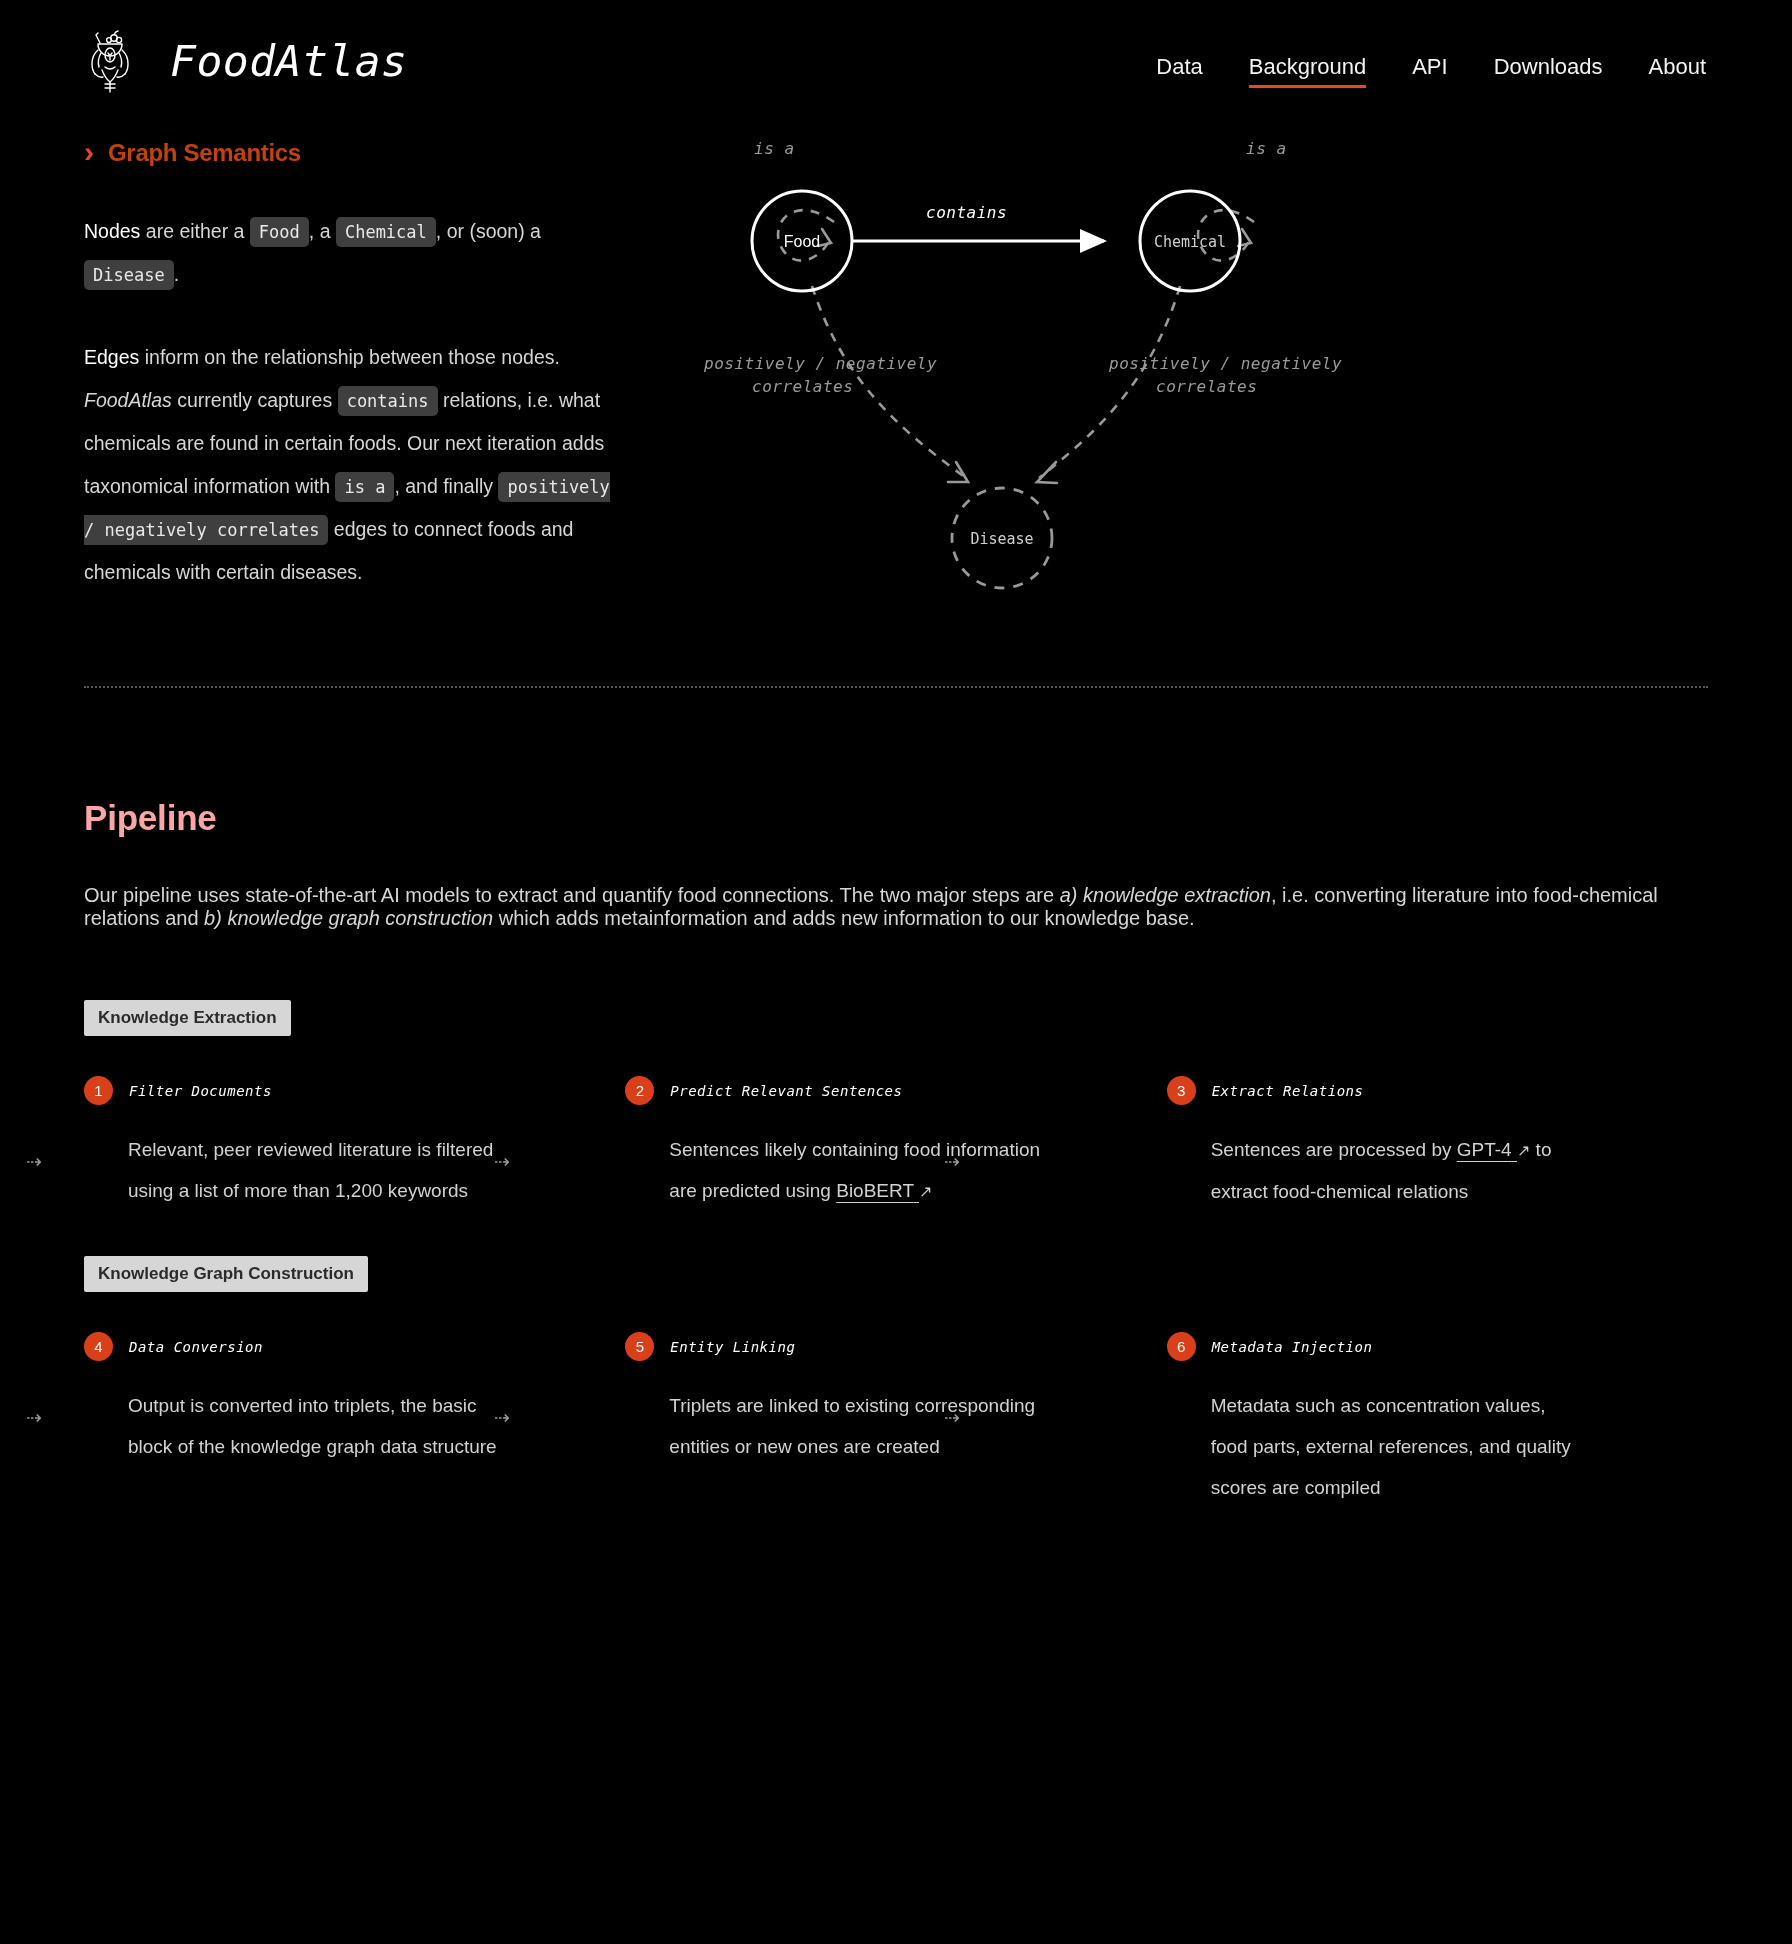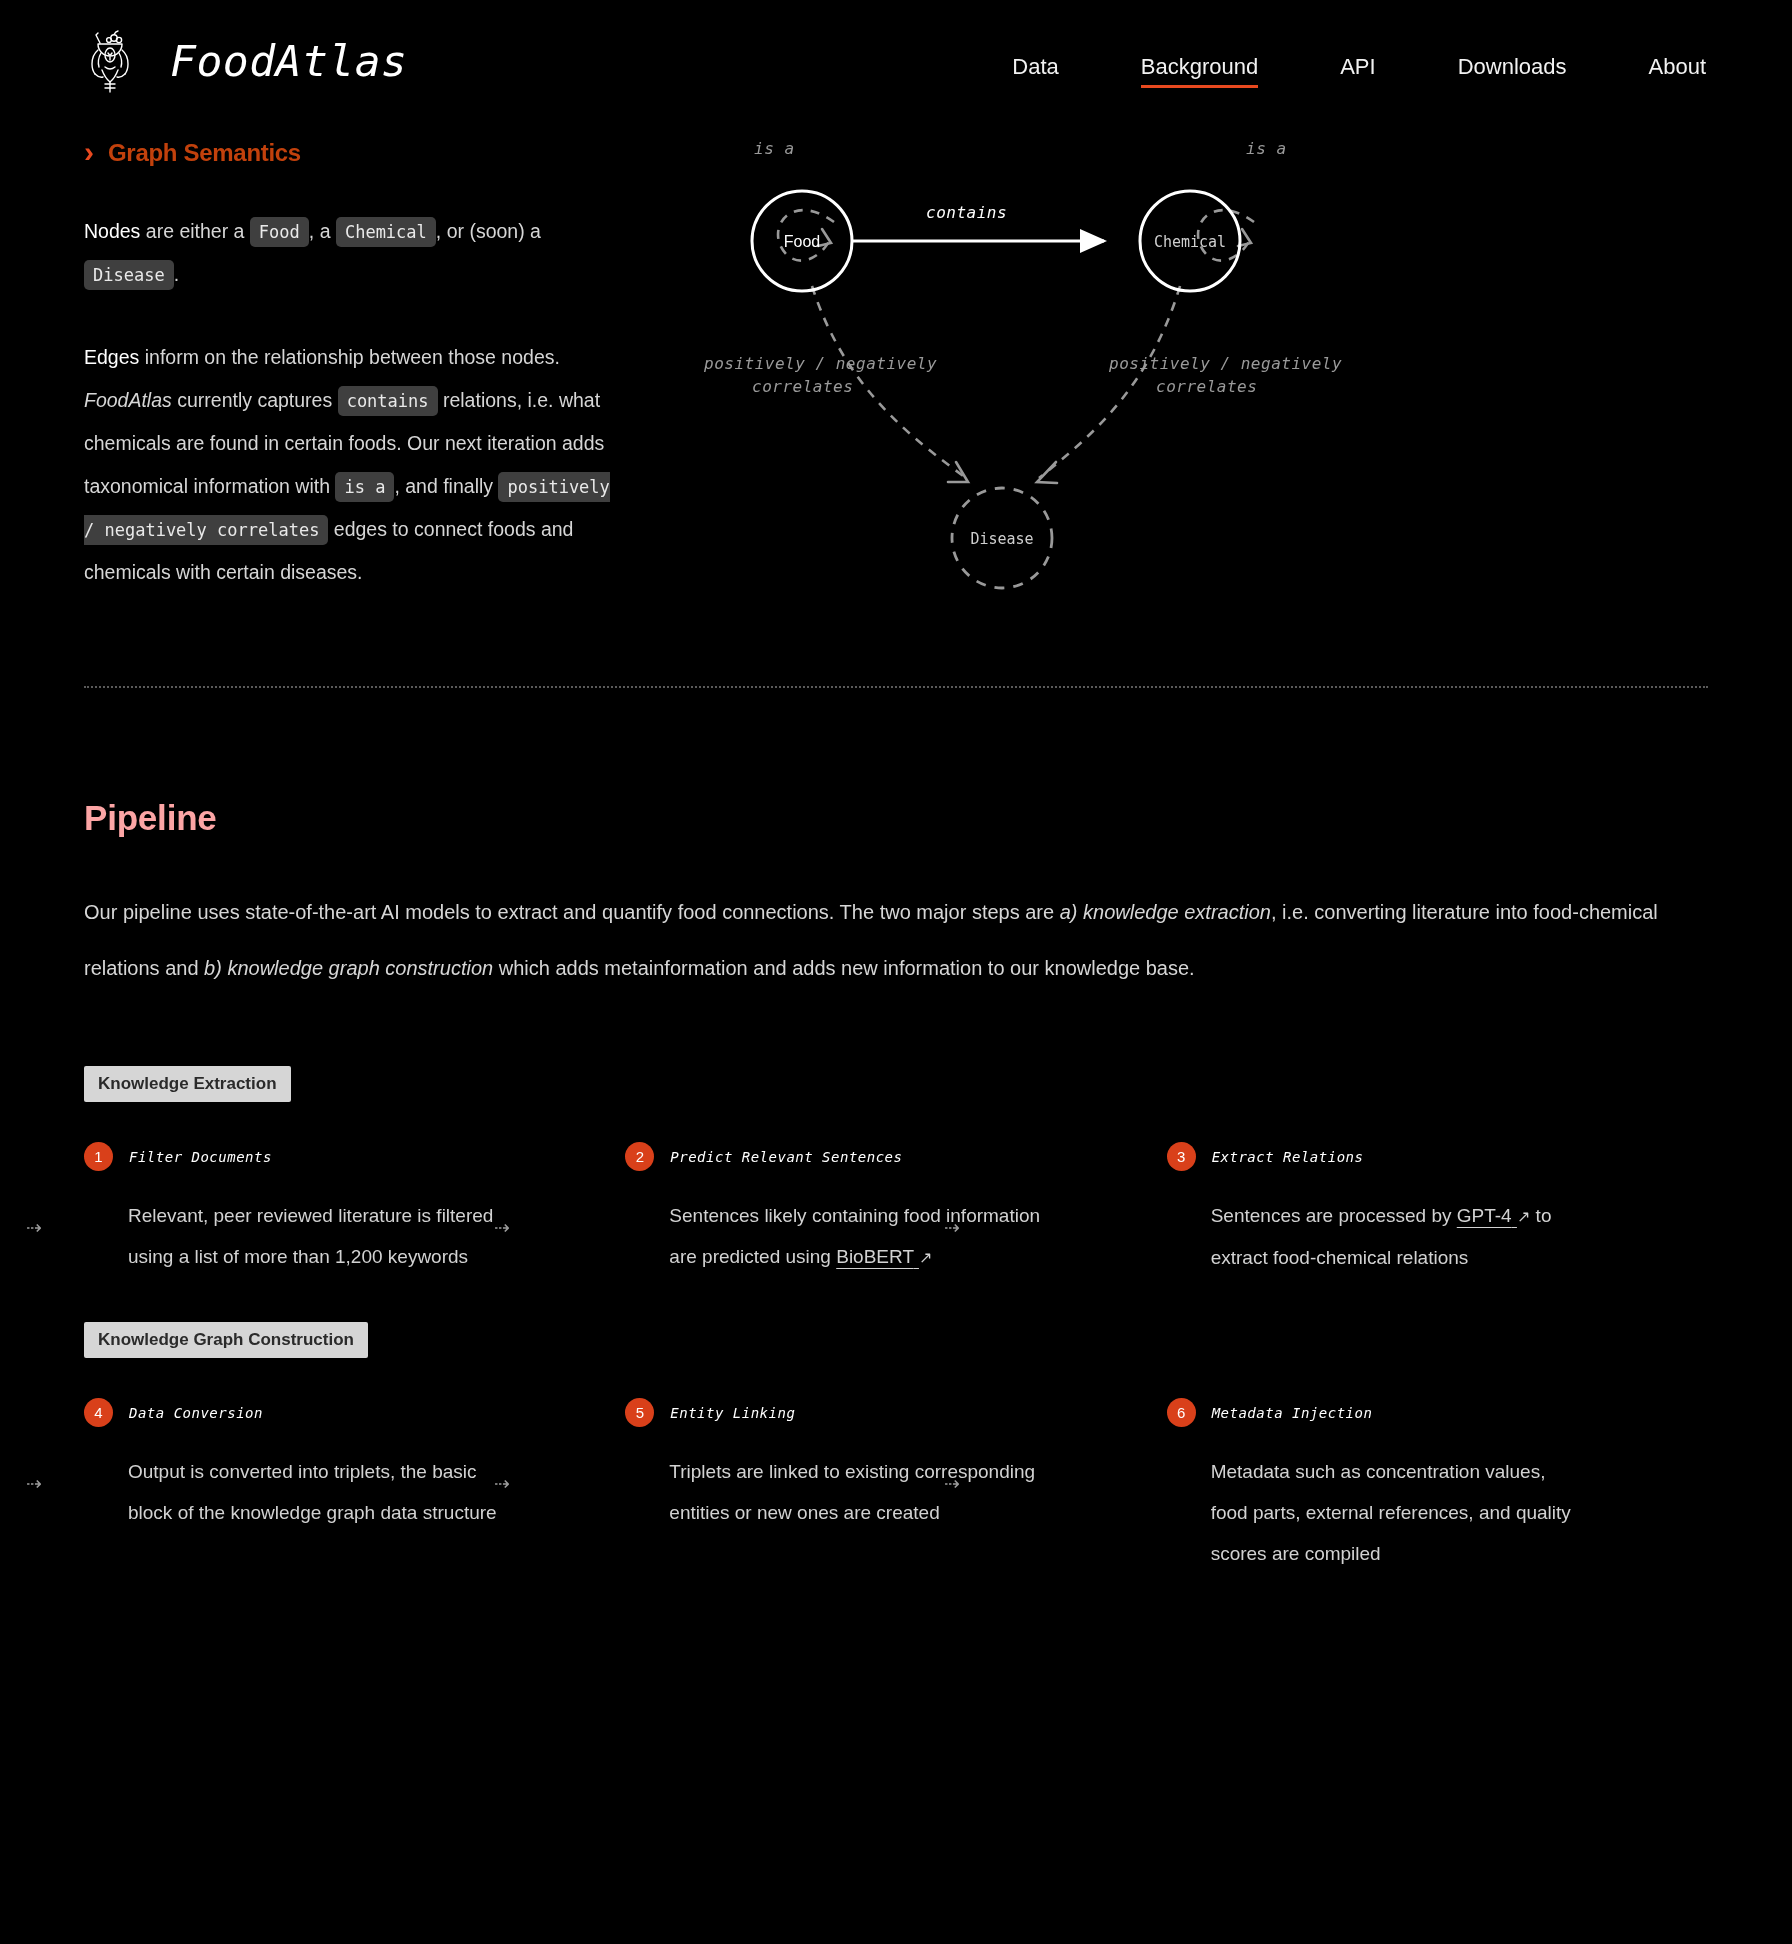--- a/index.html
+++ b/index.html
@@ -23,21 +23,21 @@
   .brand { display: flex; align-items: center; gap: 22px; }
   .brand-logo { width: 64px; height: 70px; flex: none; display: block; }
   .brand-name {
     font-family: "DejaVu Sans Mono", "Liberation Mono", monospace;
     font-style: italic;
     font-size: 43px;
     color: #ffffff;
     letter-spacing: 0.5px;
     font-weight: 400;
   }
-  .main-nav { display: flex; align-items: flex-end; gap: 82px; padding-right: 30px; margin-top: 20px; }
+  .main-nav { display: flex; align-items: flex-end; gap: 46px; padding-right: 30px; margin-top: 20px; }
   .nav-link {
     font-size: 22px;
     color: #f2f2f2;
     text-decoration: none;
     padding-bottom: 8px;
     position: relative;
     cursor: pointer;
     white-space: nowrap;
   }
   .nav-link.is-active::after {
@@ -122,21 +122,21 @@
   .pipeline-section { padding: 110px 84px 0 84px; }
   .pipeline-title {
     font-size: 35px;
     font-weight: 700;
     color: #fca5a5;
     margin-bottom: 46px;
     letter-spacing: -0.2px;
   }
   .pipeline-intro {
     font-size: 20px;
-    line-height: 56px;
+    line-height: 23px;
     color: #d6d6d6;
     max-width: 1600px;
     margin-bottom: 70px;
   }
   .pipeline-intro i { font-style: italic; }
 
   .stage-badge {
     display: inline-block;
     background: #d6d6d6;
     color: #2b2b2b;

